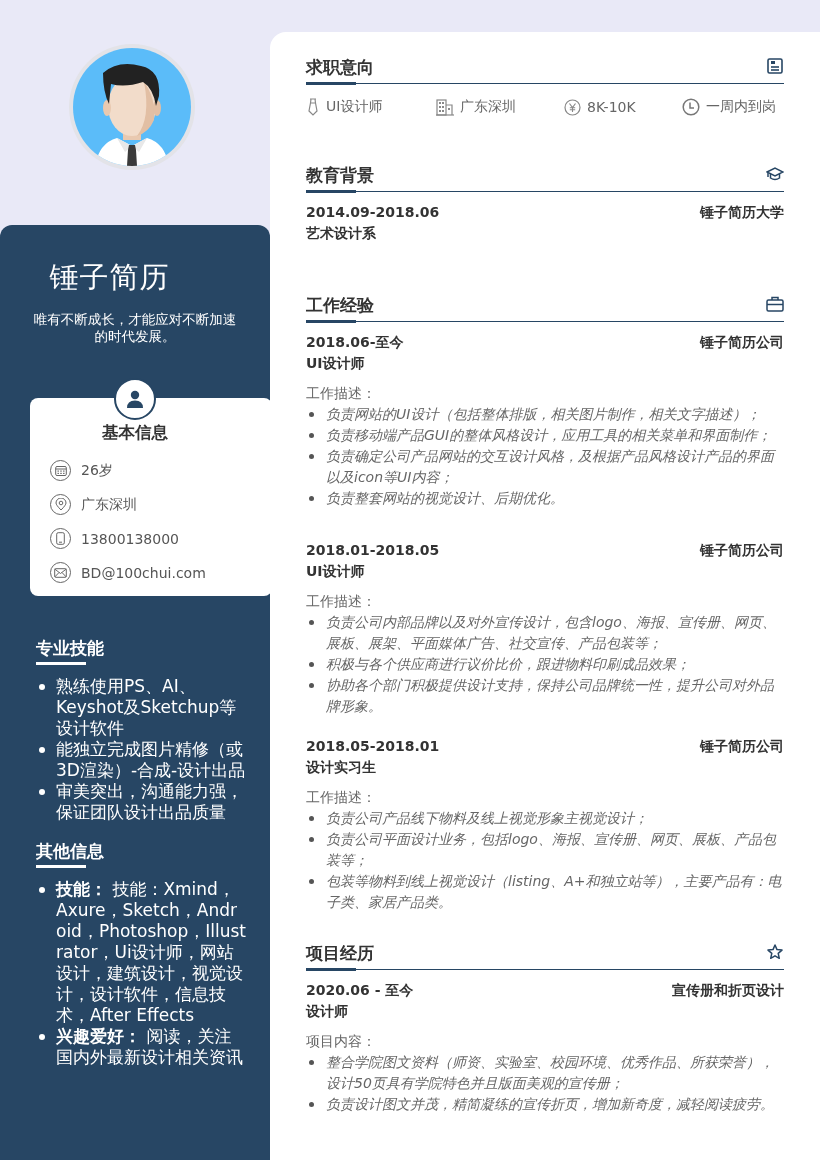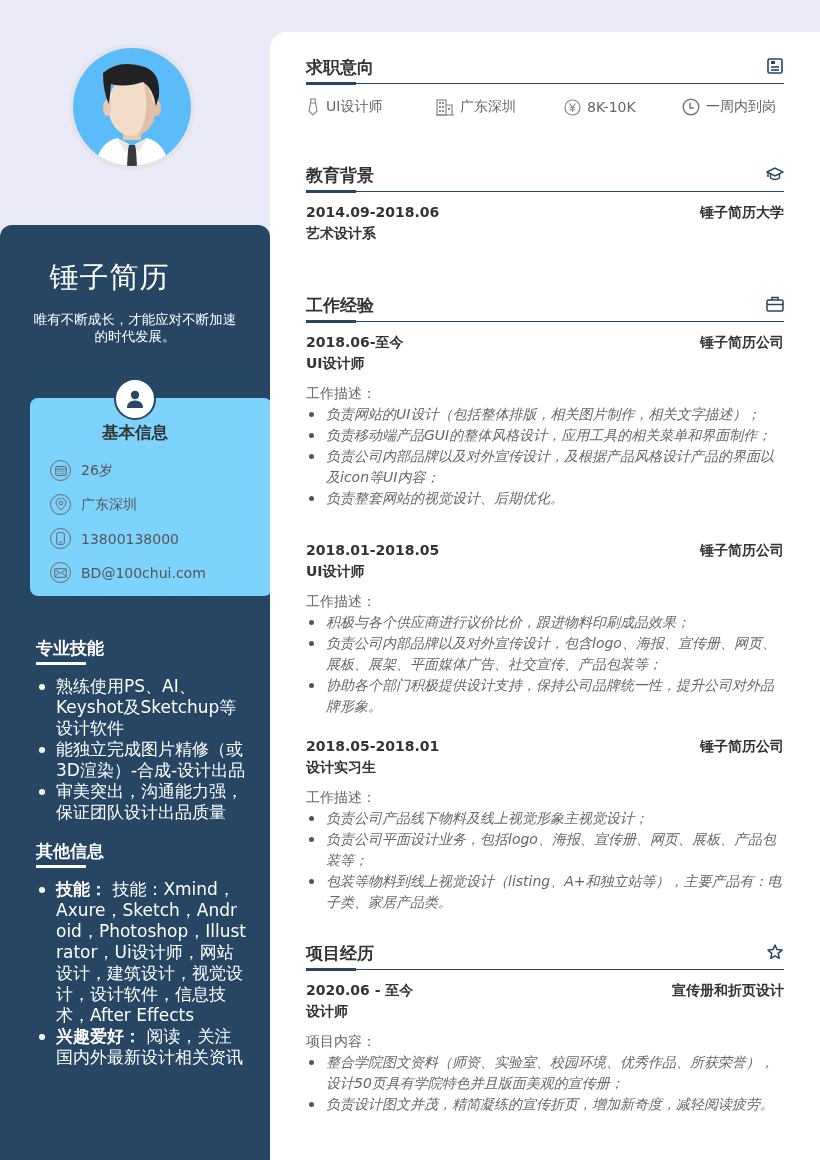--- a/index.html
+++ b/index.html
@@ -6,21 +6,21 @@
   html, body { width: 820px; height: 1160px; overflow: hidden; }
   body { background: #e9e9f7; font-family: "DejaVu Sans", "Liberation Sans", sans-serif; position: relative; color: #333; }
 
   
   .avatar { position: absolute; left: 69px; top: 44px; width: 126px; height: 126px; border-radius: 50%; background: #e3e3e8; padding: 4px; }
   .avatar-inner { width: 100%; height: 100%; border-radius: 50%; overflow: hidden; background: #5bbcf9; }
   .sidebar { position: absolute; left: 0; top: 225px; width: 270px; height: 935px; background: #274664; border-radius: 12px 12px 0 0; color: #fff; }
   .name { position: absolute; top: 33px; left: 0; width: 219px; text-align: center; font-size: 29px; font-weight: normal; color: #fff; letter-spacing: 1px; }
   .motto { position: absolute; top: 86px; left: 30px; width: 210px; text-align: center; font-size: 13.5px; line-height: 17px; color: #fff; }
 
-  .info-card { position: absolute; left: 30px; top: 173px; width: 242px; height: 198px; background: #7dd3fc; border-radius: 8px; }
+  .info-card { position: absolute; left: 30px; top: 173px; width: 242px; height: 198px; background: #ffffff; border-radius: 8px; }
   .info-badge { position: absolute; left: 84px; top: -20px; width: 42px; height: 42px; border-radius: 50%; background: #fff; border: 2px solid #274664; display: flex; align-items: center; justify-content: center; }
   .info-title { position: absolute; top: 24px; left: 0; width: 210px; text-align: center; font-size: 16.5px; font-weight: bold; color: #333; }
   .info-row { position: absolute; left: 20px; display: flex; align-items: center; font-size: 14px; color: #555; }
   .info-row .ic { width: 21px; height: 21px; border: 1.3px solid #666; border-radius: 50%; display: flex; align-items: center; justify-content: center; margin-right: 10px; }
 
   .sb-section { position: absolute; left: 36px; width: 210px; }
   .sb-title { font-size: 17px; font-weight: bold; color: #fff; padding-bottom: 5px; position: relative; }
   .sb-title::after { content: ""; position: absolute; left: 0; bottom: 0; width: 50px; height: 3px; background: #fff; }
   .sb-list { list-style: none; margin-top: 11px; font-size: 17px; line-height: 21px; color: #fff; }
   .sb-list li { position: relative; padding-left: 20px; }
@@ -225,35 +225,35 @@
     <div style="margin-top:9px">
       <div class="row">
           <span>2018.06-至今</span>
           <span>锤子简历公司</span>
         </div>
       <div class="sub">UI设计师</div>
       <div class="desc-label">工作描述：</div>
       <ul class="desc">
         <li>负责网站的UI设计（包括整体排版，相关图片制作，相关文字描述）；</li>
         <li>负责移动端产品GUI的整体风格设计，应用工具的相关菜单和界面制作；</li>
-        <li>负责公司内部品牌以及对外宣传设计，及根据产品风格设计产品的界面以及icon等UI内容；</li>
+        <li>负责确定公司产品网站的交互设计风格，及根据产品风格设计产品的界面以及icon等UI内容；</li>
         <li>负责整套网站的视觉设计、后期优化。</li>
       </ul>
     </div>
 
     <div style="margin-top:30px">
       <div class="row">
           <span>2018.01-2018.05</span>
           <span>锤子简历公司</span>
         </div>
       <div class="sub">UI设计师</div>
       <div class="desc-label">工作描述：</div>
       <ul class="desc">
+        <li>负责公司内部品牌以及对外宣传设计，包含logo、海报、宣传册、网页、展板、展架、平面媒体广告、社交宣传、产品包装等；</li>
         <li>积极与各个供应商进行议价比价，跟进物料印刷成品效果；</li>
-        <li>负责公司内部品牌以及对外宣传设计，包含logo、海报、宣传册、网页、展板、展架、平面媒体广告、社交宣传、产品包装等；</li>
         <li>协助各个部门积极提供设计支持，保持公司品牌统一性，提升公司对外品牌形象。</li>
       </ul>
     </div>
 
     <div style="margin-top:18px">
       <div class="row">
           <span>2018.05-2018.01</span>
           <span>锤子简历公司</span>
         </div>
       <div class="sub">设计实习生</div>

